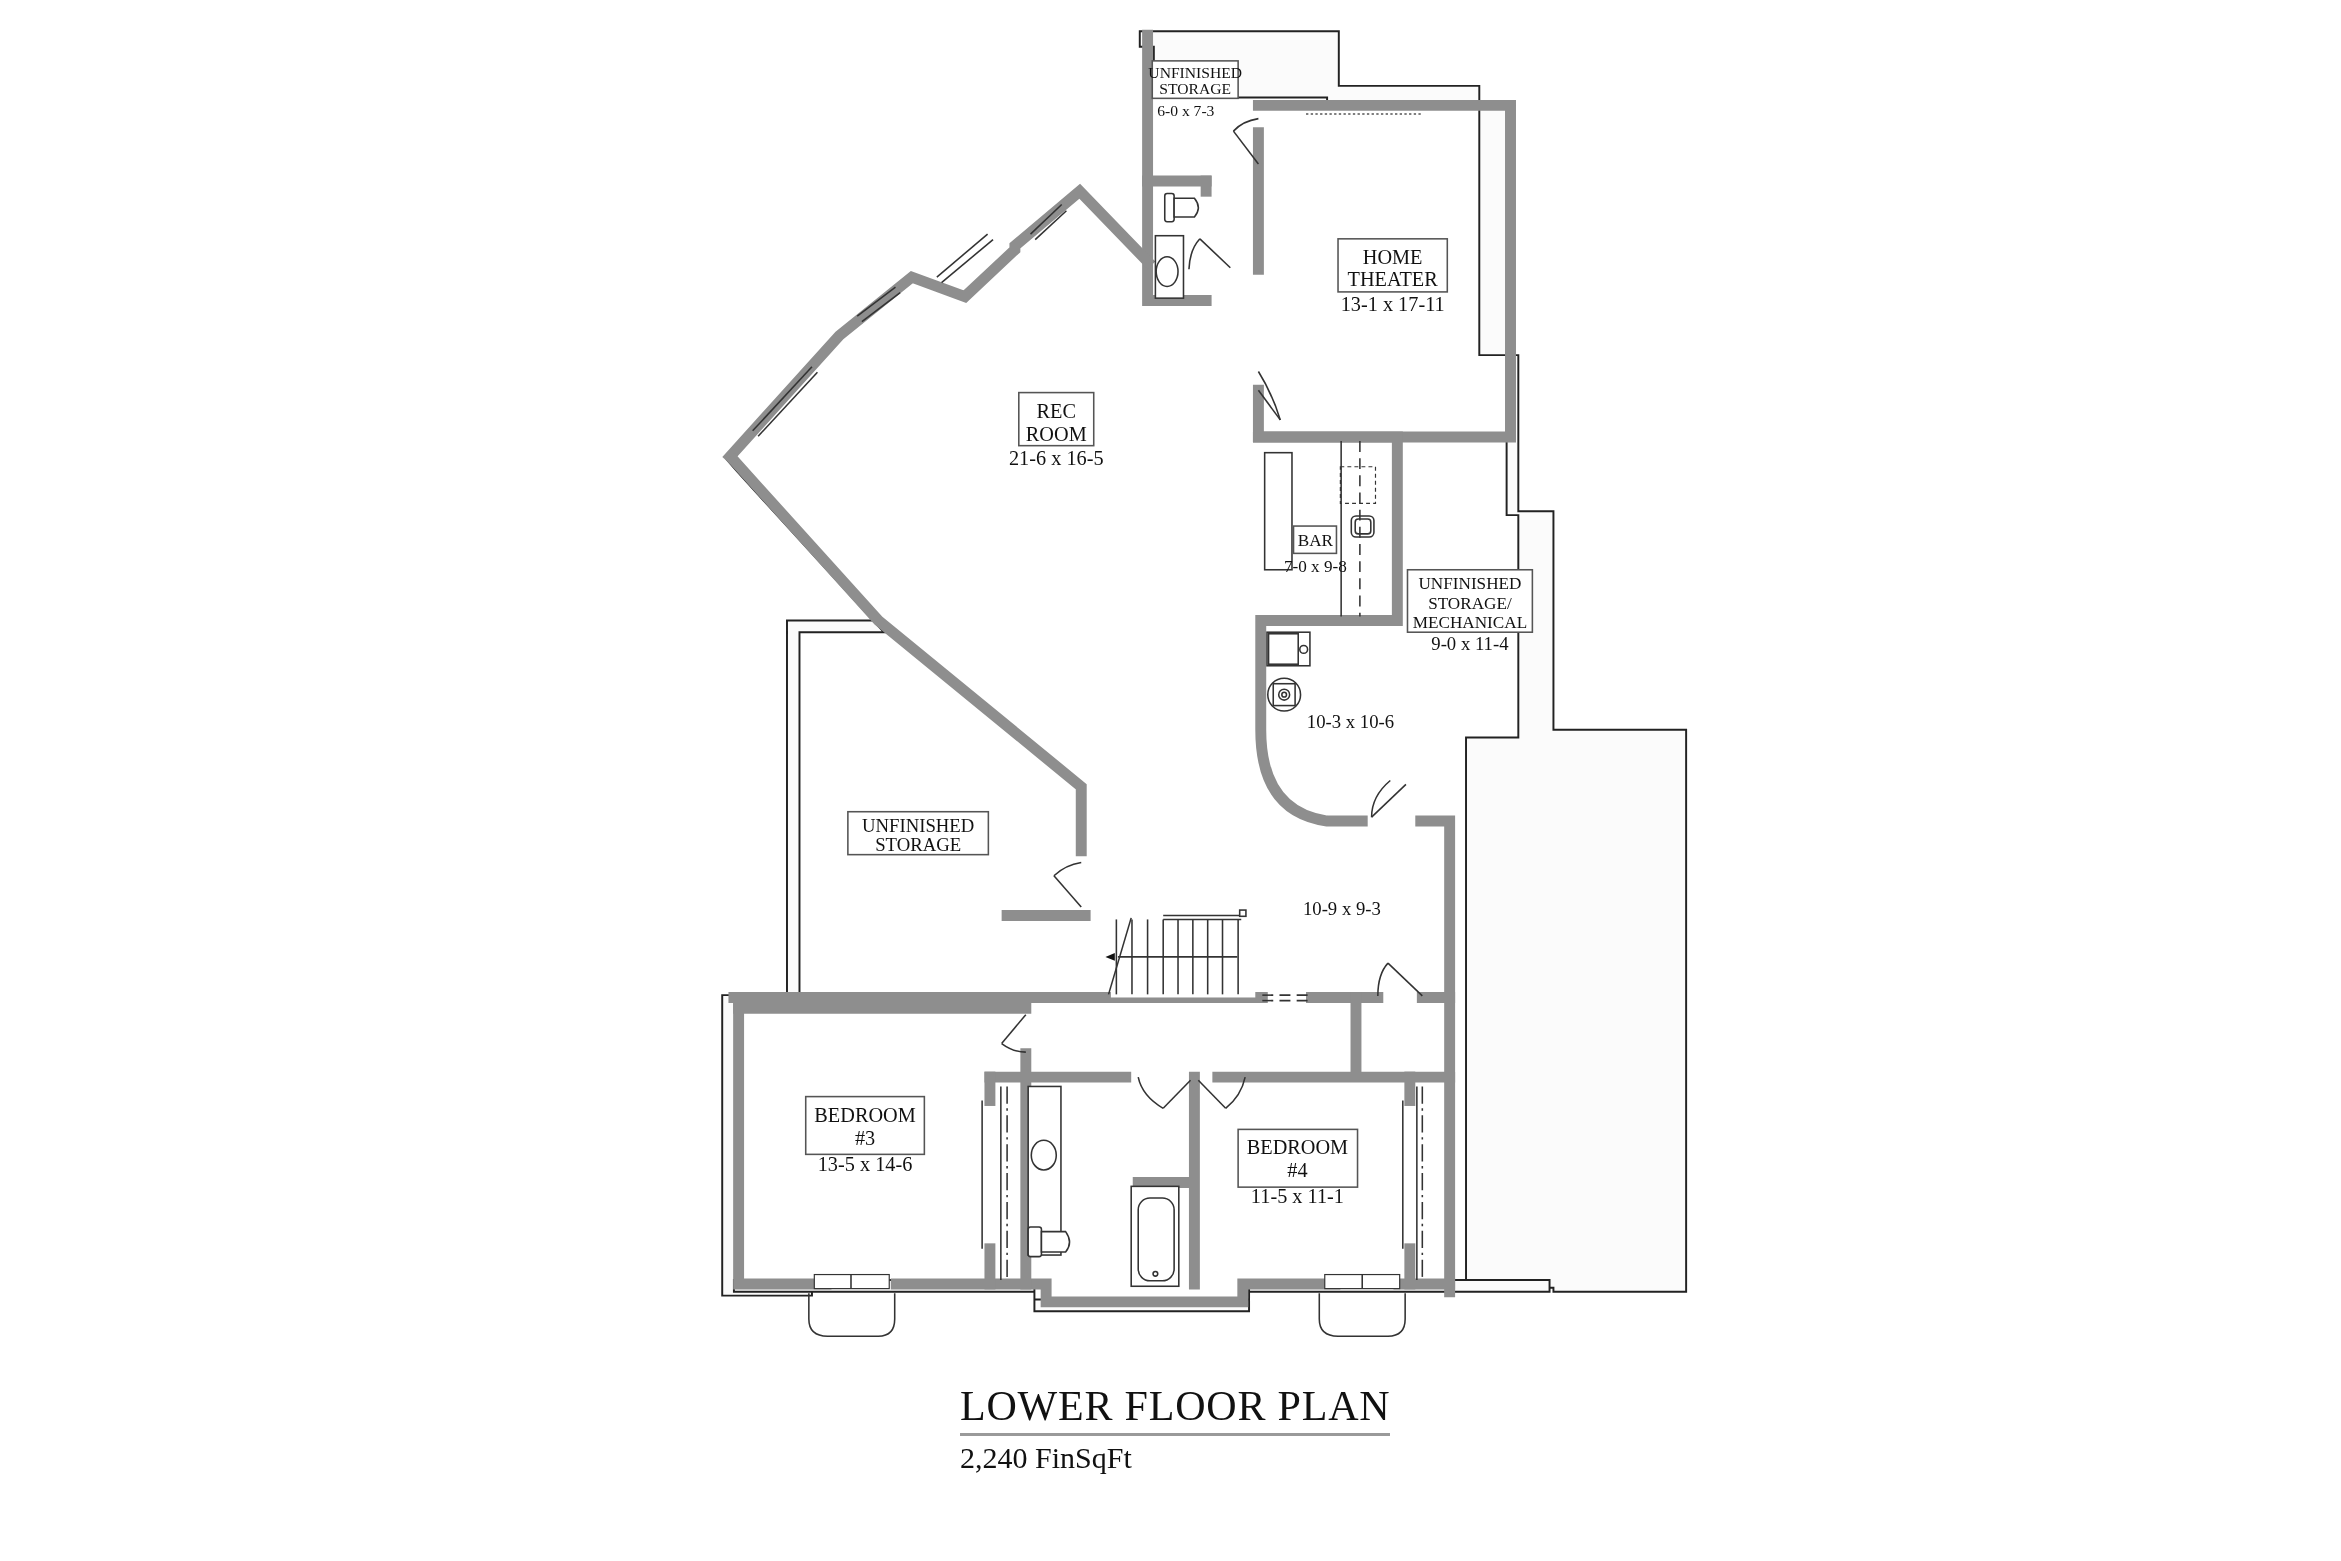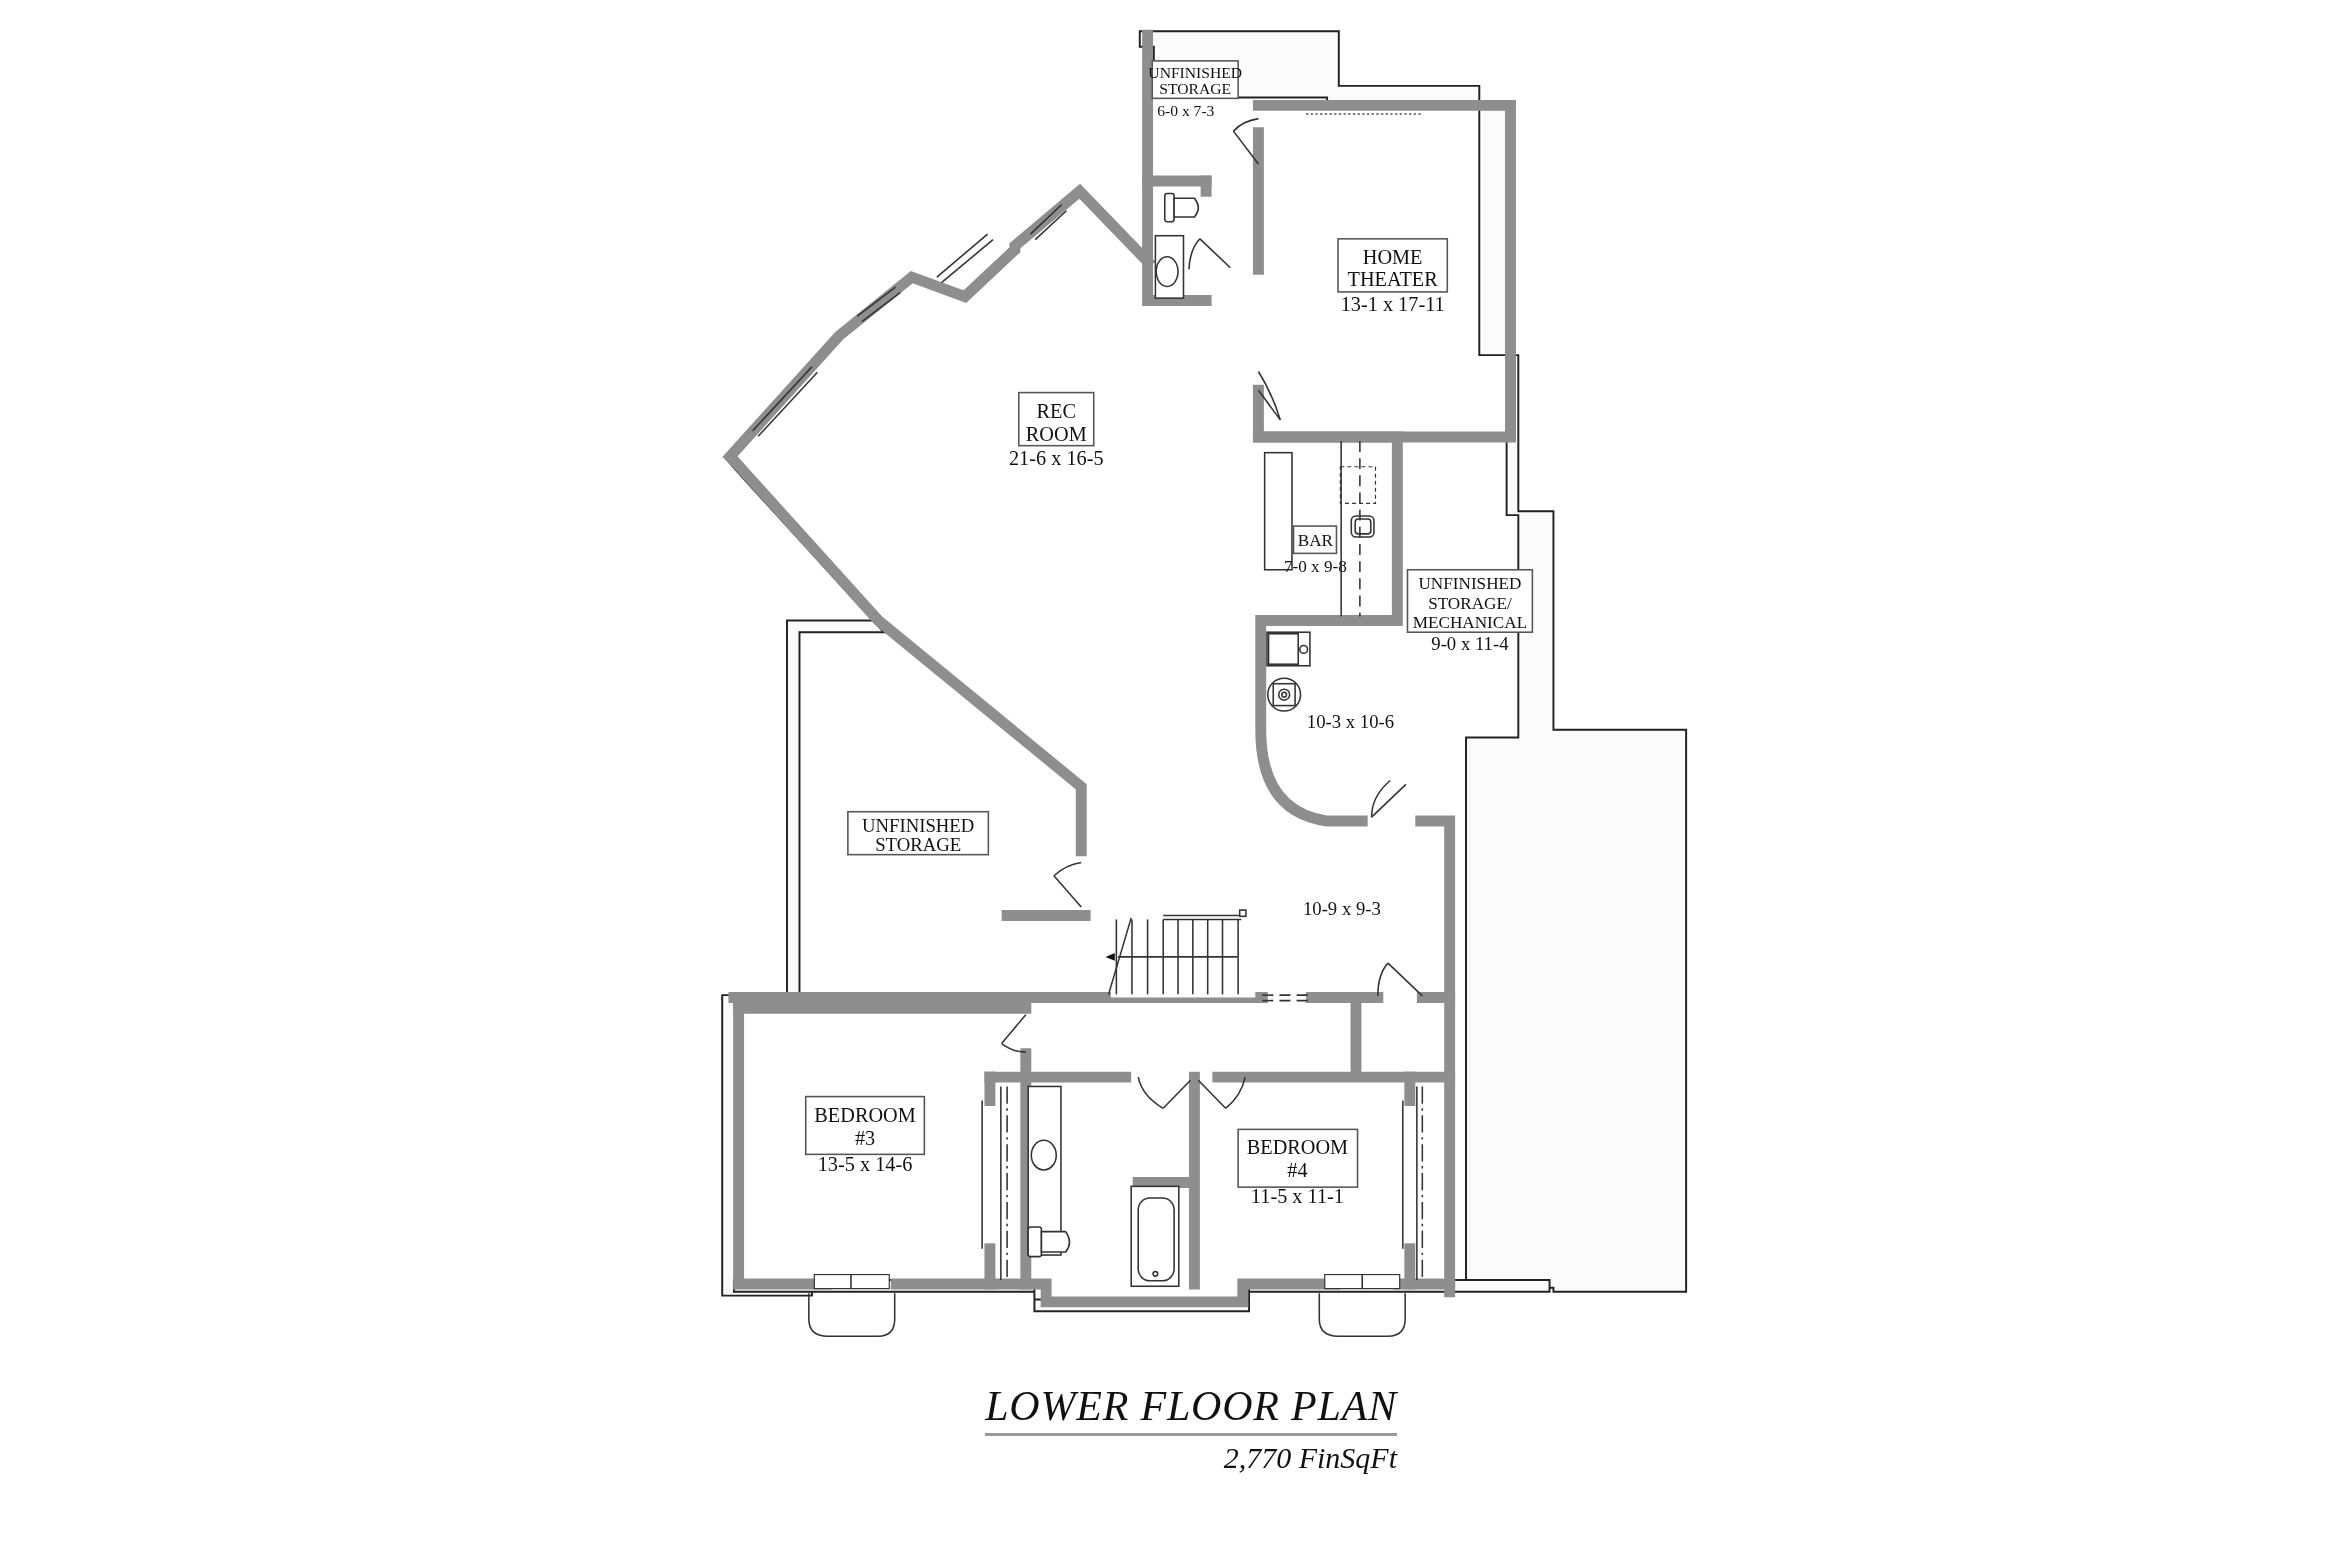--- a/index.html
+++ b/index.html
@@ -8,21 +8,21 @@
   .found { fill: #fbfbfb; stroke: #222; stroke-width: 2.5; }
   .wallfill { fill: none; stroke: #8e8e8e; stroke-width: 14; stroke-linejoin: miter; stroke-linecap: square; }
   .thin { stroke: #333; stroke-width: 2; fill: none; }
   .dash { stroke: #333; stroke-width: 2; fill: none; stroke-dasharray: 14 8; }
   .dashdot { stroke: #333; stroke-width: 2; fill: none; stroke-dasharray: 22 6 3 6; }
   .fixture { fill: #fff; stroke: #333; stroke-width: 2; }
   .door { stroke: #333; stroke-width: 2; fill: none; }
   .win { fill: #fff; stroke: #333; stroke-width: 1.5; }
   .label-box { fill: #fff; stroke: #555; stroke-width: 2; }
   .room-text { font-family: "Liberation Serif", serif; fill: #111; text-anchor: middle; }
-  .title-wrap { position: absolute; left: 960px; top: 1383px; width: 437px; text-align: right; font-style: italic; }
+  .title-wrap { position: absolute; left: 960px; top: 1383px; width: 437px; text-align: left; }
   .title { font-family: "Liberation Serif", serif; font-size: 42px; letter-spacing: 0.8px; line-height: 47px; padding-bottom: 3.1px; border-bottom: 3.1px solid #9a9a9a; display: inline-block; }
   .subtitle { font-family: "Liberation Serif", serif; font-size: 30px; line-height: 37px; margin-top: 3.1px; }
 </style>
 </head>
 <body>
 
 <svg id="plan" viewBox="0 0 3000 2000" xmlns="http://www.w3.org/2000/svg">
 
   <g>
 
@@ -244,15 +244,15 @@
   <g>
     <rect class="label-box" x="1586" y="1447" width="153" height="74"></rect>
     <text class="room-text" x="1662" y="1478" font-size="26">BEDROOM</text>
     <text class="room-text" x="1662" y="1508" font-size="26">#4</text>
     <text class="room-text" x="1662" y="1541" font-size="26">11-5 x 11-1</text>
   </g>
 </svg>
 
 <div class="title-wrap">
   <div class="title">LOWER FLOOR PLAN</div>
-  <div class="subtitle">2,770 FinSqFt</div>
+  <div class="subtitle">2,240 FinSqFt</div>
 </div>
 
 
 </body></html>

